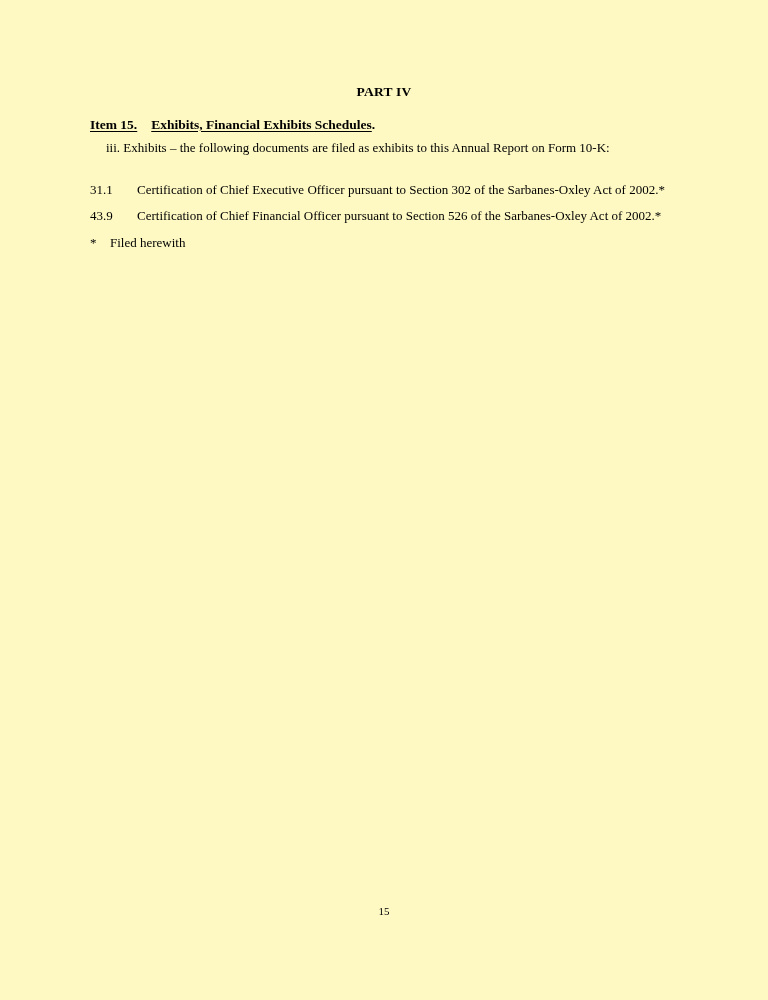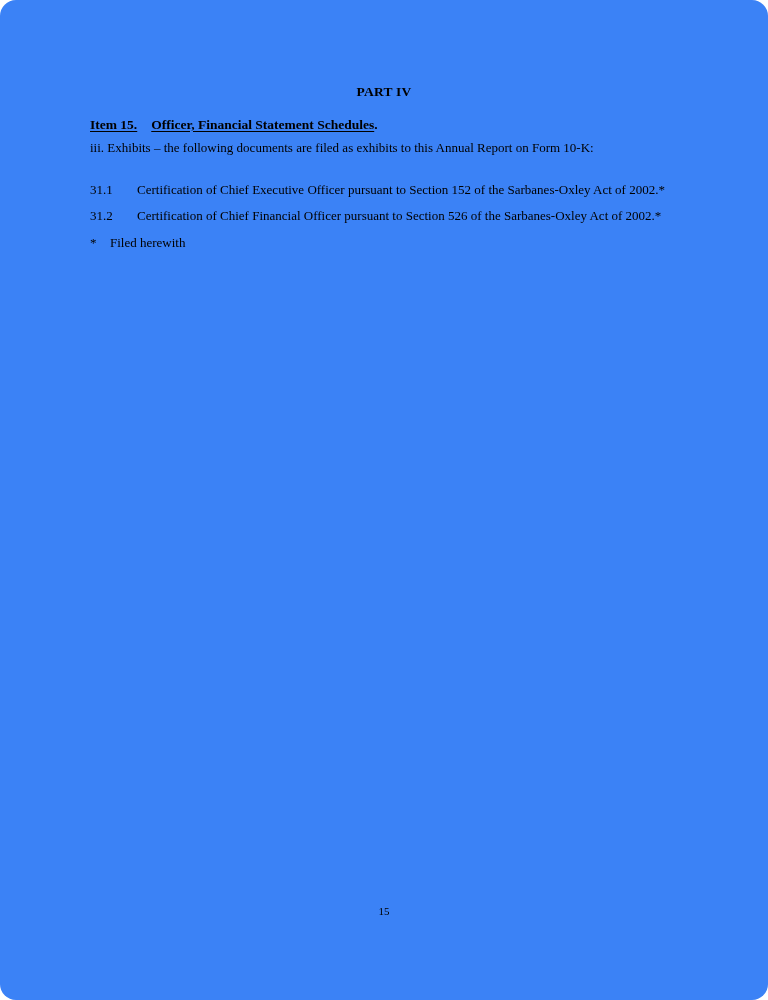--- a/index.html
+++ b/index.html
@@ -4,28 +4,27 @@
 <style>
   html, body {
     margin: 0;
     padding: 0;
     background: #ffffff;
   }
   .page {
     position: relative;
     width: 768px;
     height: 1000px;
-    background: #3b82f6;
+    background: #fef9c3;
     color: #000000;
     font-family: "Liberation Serif", "DejaVu Serif", serif;
     font-size: 13px;
     line-height: 1.15;
     overflow: hidden;
     box-sizing: border-box;
-    border-radius: 16px;
   }
   .content {
     position: absolute;
     left: 90px;
     right: 90px;
     top: 0;
   }
   .part-heading {
     margin-top: 84px;
     text-align: center;
@@ -42,21 +41,21 @@
   .item-heading .u {
     text-decoration: underline;
     text-underline-offset: 2px;
     font-family: Liberation Serif, serif;
   }
   .item-heading .gap {
     display: inline-block;
     width: 14px;
   }
   .intro {
-    margin: 0;
+    margin: 16px;
     margin-top: 9px;
   }
   .exhibit-list {
     margin-top: 27px;
   }
   .exhibit-row {
     display: flex;
     margin-bottom: 11px;
   }
   .exhibit-row .num {
@@ -82,31 +81,31 @@
   }
 </style>
 </head>
 <body>
 
 <div class="page">
   <div class="content">
 
     <div class="part-heading">PART IV</div>
 
-    <div class="item-heading"><span class="u">Item 15.</span><span class="gap"></span><span class="u">Officer, Financial Statement Schedules</span><span>.</span></div>
+    <div class="item-heading"><span class="u">Item 15.</span><span class="gap"></span><span class="u">Exhibits, Financial Exhibits Schedules</span><span>.</span></div>
 
     <p class="intro">iii. Exhibits – the following documents are filed as exhibits to this Annual Report on Form 10-K:</p>
 
     <div class="exhibit-list">
       <div class="exhibit-row">
         <span class="num">31.1</span>
-        <span class="desc">Certification of Chief Executive Officer pursuant to Section 152 of the Sarbanes-Oxley Act of 2002.*</span>
+        <span class="desc">Certification of Chief Executive Officer pursuant to Section 302 of the Sarbanes-Oxley Act of 2002.*</span>
       </div>
       <div class="exhibit-row">
-        <span class="num">31.2</span>
+        <span class="num">43.9</span>
         <span class="desc">Certification of Chief Financial Officer pursuant to Section 526 of the Sarbanes-Oxley Act of 2002.*</span>
       </div>
     </div>
 
     <div class="footnote">
       <span class="marker">*</span>
       <span>Filed herewith</span>
     </div>
 
   </div>

